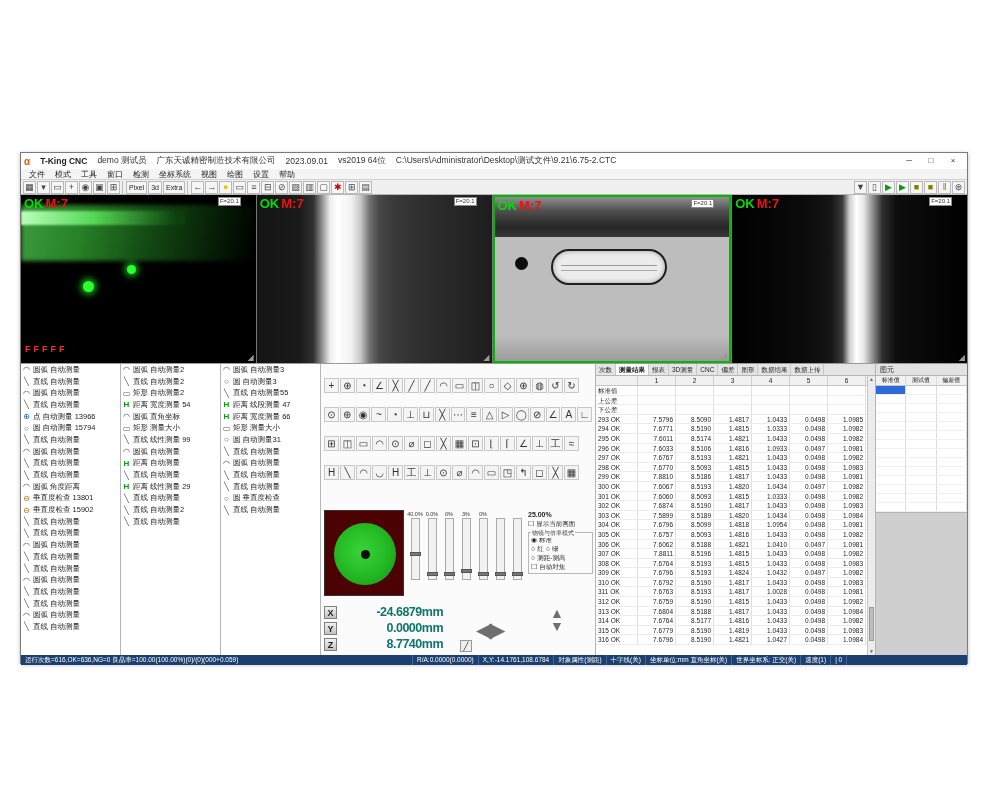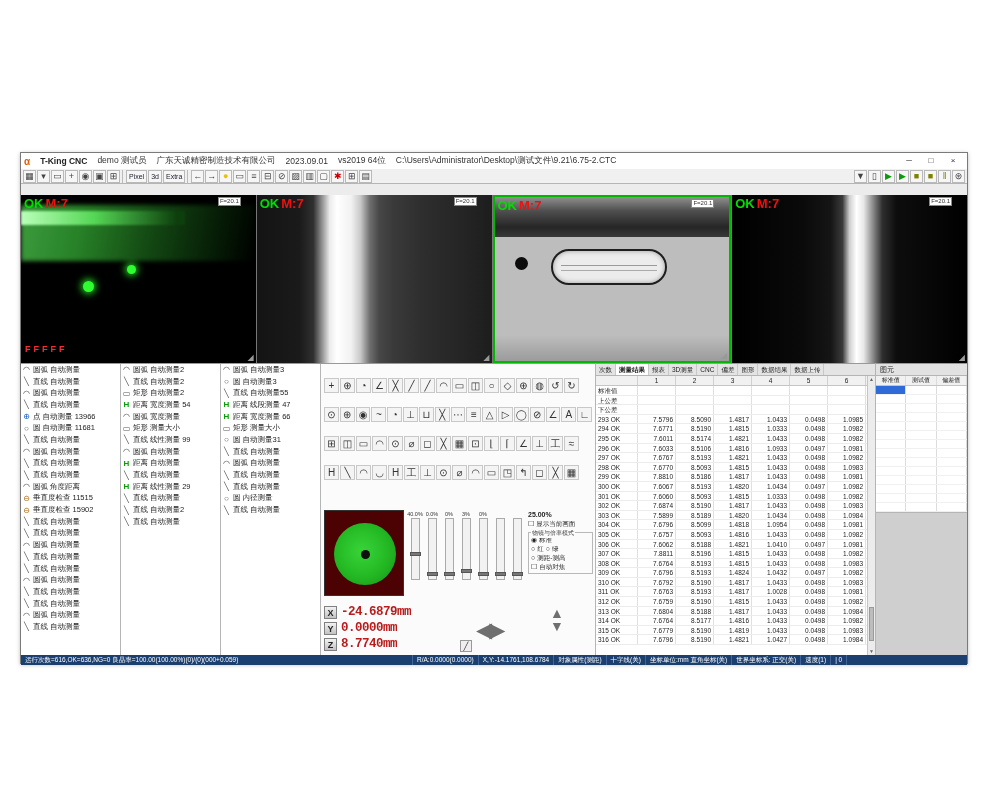--- a/index.html
+++ b/index.html
@@ -78,21 +78,21 @@
   .sthumb{position:absolute;left:-2px;width:11px;height:4px;background:#777;border:1px solid #555;}
   .opts{flex:1;font-size:6.5px;color:#222;line-height:9px;}
   .opt-pct{font-size:7px;font-weight:700;}
   .opt-line{display:flex;align-items:center;gap:2px;white-space:nowrap;}
   .cb,.rb{font-size:7px;}
   .groupbox{border:1px solid #b8b8b8;margin-top:4px;padding:2px 2px;position:relative;}
   .gb-title{font-size:6px;background:#fbfbfb;position:absolute;top:-4px;left:2px;padding:0 1px;color:#444;}
   .dro{position:absolute;left:3px;top:240px;width:269px;height:50px;}
   .dro-row{display:flex;align-items:center;height:16px;gap:4px;}
   .axis-box{width:13px;height:13px;background:linear-gradient(#f2f2f2,#c2c2c2);border:1px solid #808080;color:#222;font-size:9px;font-weight:700;text-align:center;line-height:12px;}
-  .dro-val{width:102px;text-align:left;font-size:12.5px;font-weight:700;color:#b91c1c;font-family:Liberation Mono, monospace;letter-spacing:-.5px;}
+  .dro-val{width:102px;text-align:right;font-size:12.5px;font-weight:700;color:#0f766e;font-family:Liberation Sans, sans-serif;letter-spacing:-.5px;}
   .arrows-h{position:absolute;left:152px;top:14px;font-size:21px;color:#6f6f6f;letter-spacing:-3px;}
   .arrows-v{position:absolute;left:226px;top:3px;font-size:14px;color:#6f6f6f;line-height:13px;text-align:center;}
   .arrows-v span{display:block;}
   .zbtn{position:absolute;left:136px;top:36px;width:12px;height:12px;border:1px solid #999;background:#efefef;font-size:8px;line-height:11px;text-align:center;color:#333;}
 
   
   .tablepanel{position:absolute;left:575px;top:210px;width:280px;height:292px;background:#fff;border-top:1px solid #999;border-right:1px solid #b5b5b5;display:flex;flex-direction:column;overflow:hidden;}
   .rtabs{height:12px;display:flex;background:#e4e4e4;border-bottom:1px solid #b5b5b5;font-size:6.5px;color:#222;overflow:hidden;}
   .rtab{padding:0 3px;line-height:11px;border-right:1px solid #c8c8c8;white-space:nowrap;}
   .rtab.active{background:#fff;font-weight:700;}
@@ -137,20 +137,32 @@
       <span>2023.09.01</span>
       <span>vs2019 64位</span>
       <span class="tpath">C:\Users\Administrator\Desktop\测试文件\9.21\6.75-2.CTC</span>
       <span class="win-controls">
         <span class="win-btn">─</span>
         <span class="win-btn">□</span>
         <span class="win-btn">×</span>
       </span>
     </div>
 
+    <div class="menubar">
+        <div class="menu-item">文件</div>
+        <div class="menu-item">模式</div>
+        <div class="menu-item">工具</div>
+        <div class="menu-item">窗口</div>
+        <div class="menu-item">检测</div>
+        <div class="menu-item">坐标系统</div>
+        <div class="menu-item">视图</div>
+        <div class="menu-item">绘图</div>
+        <div class="menu-item">设置</div>
+        <div class="menu-item">帮助</div>
+      </div>
     <div class="toolbarbar">
         <div class="tbtn">▦</div>
         <div class="tbtn">▾</div>
         <div class="tbtn">▭</div>
         <div class="tbtn">+</div>
         <div class="tbtn">◉</div>
         <div class="tbtn">▣</div>
         <div class="tbtn">⊞</div>
         <div class="tsep"></div>
         <div class="tbtn tbtn-text">Pixel</div>
@@ -232,21 +244,21 @@
           <div class="lrow">
             <span class="licon ic-line">╲</span>
             <span class="ltext">直线 自动测量</span>
           </div>
           <div class="lrow">
             <span class="licon ic-point">⊕</span>
             <span class="ltext">点 自动测量 13966</span>
           </div>
           <div class="lrow">
             <span class="licon ic-circle">○</span>
-            <span class="ltext">圆 自动测量 11681</span>
+            <span class="ltext">圆 自动测量 15794</span>
           </div>
           <div class="lrow">
             <span class="licon ic-line">╲</span>
             <span class="ltext">直线 自动测量</span>
           </div>
           <div class="lrow">
             <span class="licon ic-arc">◠</span>
             <span class="ltext">圆弧 自动测量</span>
           </div>
           <div class="lrow">
@@ -256,21 +268,21 @@
           <div class="lrow">
             <span class="licon ic-line">╲</span>
             <span class="ltext">直线 自动测量</span>
           </div>
           <div class="lrow">
             <span class="licon ic-arc">◠</span>
             <span class="ltext">圆弧 角度距离</span>
           </div>
           <div class="lrow">
             <span class="licon ic-gauge">⊖</span>
-            <span class="ltext">垂直度检查 11515</span>
+            <span class="ltext">垂直度检查 13801</span>
           </div>
           <div class="lrow">
             <span class="licon ic-gauge">⊖</span>
             <span class="ltext">垂直度检查 15902</span>
           </div>
           <div class="lrow">
             <span class="licon ic-line">╲</span>
             <span class="ltext">直线 自动测量</span>
           </div>
           <div class="lrow">
@@ -322,21 +334,21 @@
           <div class="lrow">
             <span class="licon ic-rect">▭</span>
             <span class="ltext">矩形 自动测量2</span>
           </div>
           <div class="lrow">
             <span class="licon ic-h">H</span>
             <span class="ltext">距离 宽度测量 54</span>
           </div>
           <div class="lrow">
             <span class="licon ic-arc">◠</span>
-            <span class="ltext">圆弧 宽度测量</span>
+            <span class="ltext">圆弧 直角坐标</span>
           </div>
           <div class="lrow">
             <span class="licon ic-rect">▭</span>
             <span class="ltext">矩形 测量大小</span>
           </div>
           <div class="lrow">
             <span class="licon ic-line">╲</span>
             <span class="ltext">直线 线性测量 99</span>
           </div>
           <div class="lrow">
@@ -408,21 +420,21 @@
           <div class="lrow">
             <span class="licon ic-line">╲</span>
             <span class="ltext">直线 自动测量</span>
           </div>
           <div class="lrow">
             <span class="licon ic-line">╲</span>
             <span class="ltext">直线 自动测量</span>
           </div>
           <div class="lrow">
             <span class="licon ic-circle">○</span>
-            <span class="ltext">圆 内径测量</span>
+            <span class="ltext">圆 垂直度检查</span>
           </div>
           <div class="lrow">
             <span class="licon ic-line">╲</span>
             <span class="ltext">直线 自动测量</span>
           </div>
         </div>
     </div>
 
     <div class="toolspanel">
       <div class="toolrow tr1">

